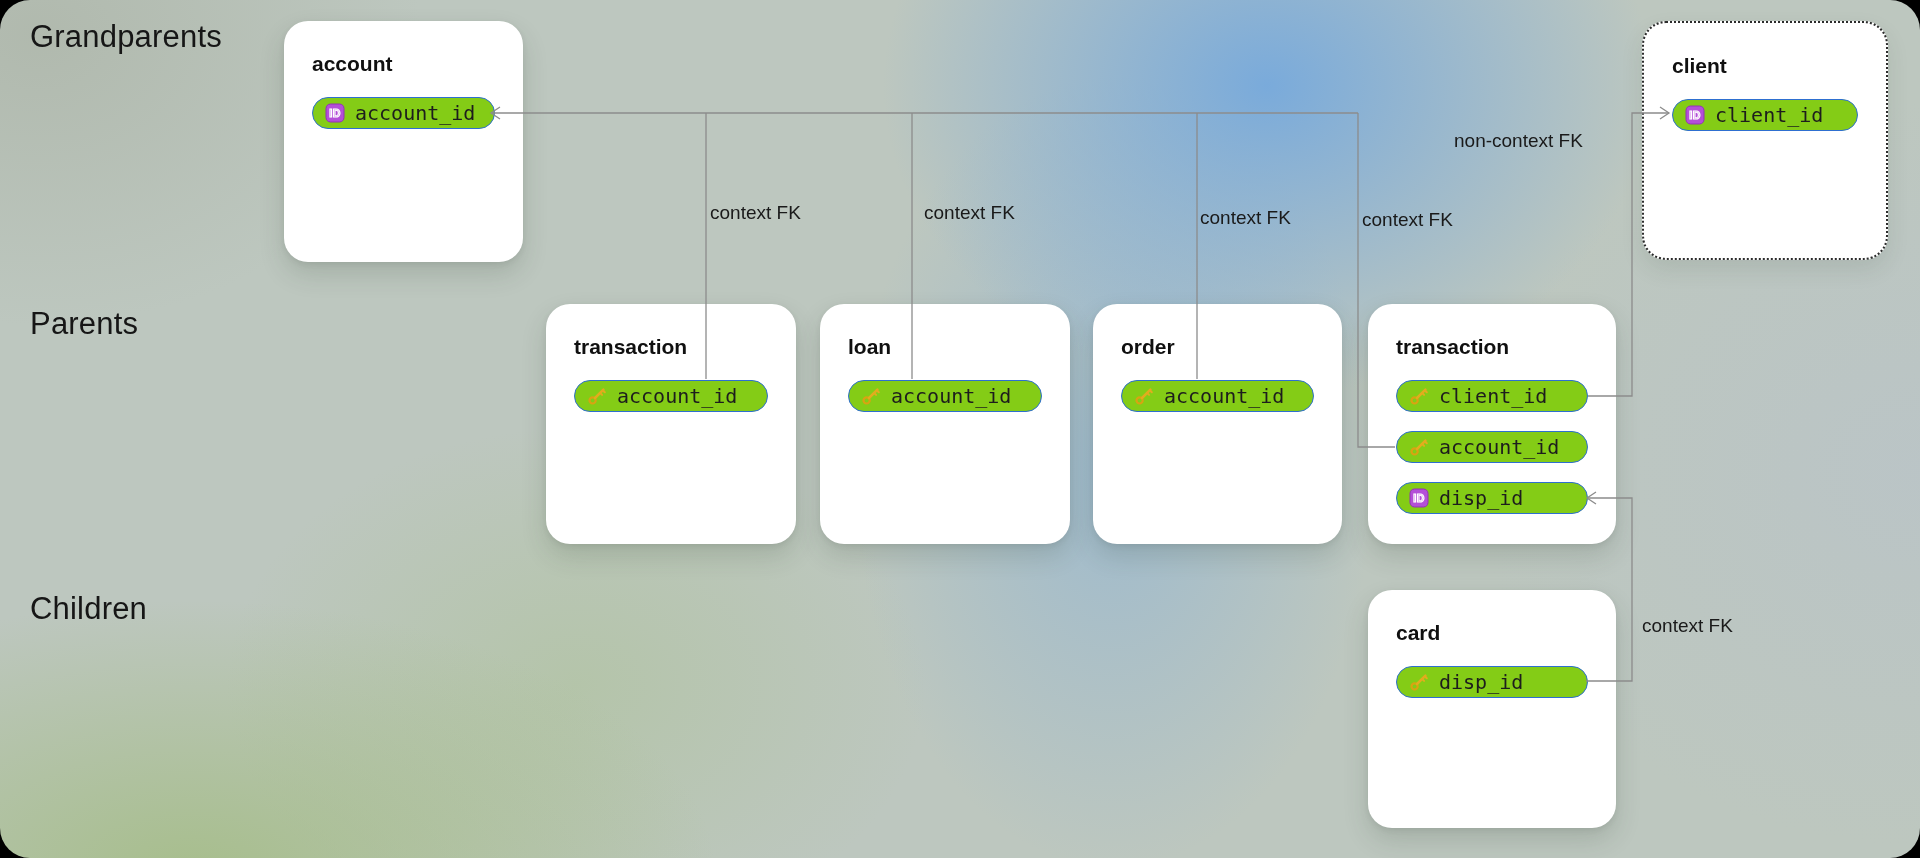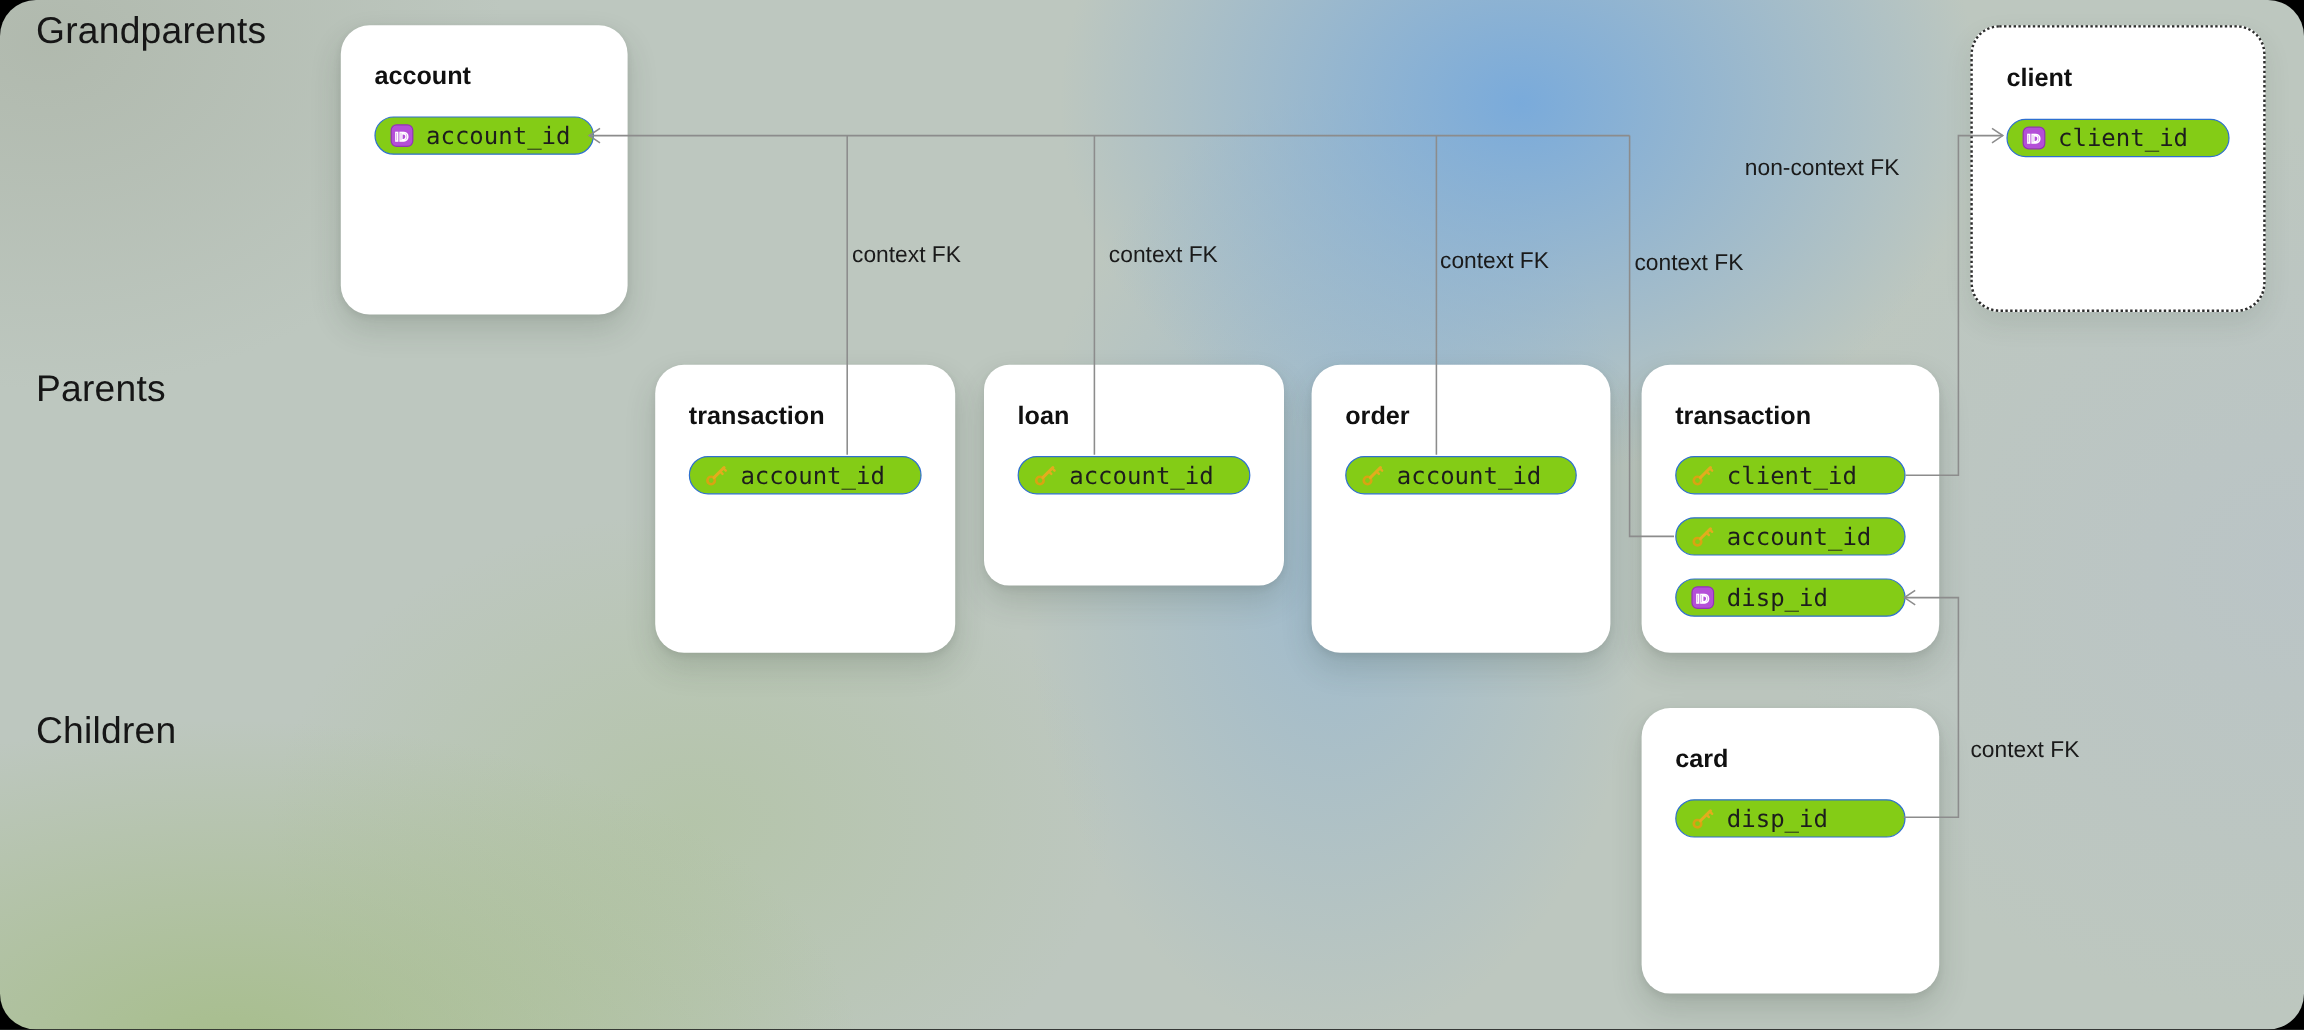--- a/index.html
+++ b/index.html
@@ -47,21 +47,21 @@
   .edge-label{
     position:absolute;font-size:19px;color:#1a1a1a;white-space:nowrap;line-height:1.2;
   }
   #connector-layer{position:absolute;left:0;top:0;pointer-events:none;}
 </style>
 </head>
 <body>
 
 <div id="screen">
 
-  <div class="level-label" style="top:7px;text-align:center;">Grandparents</div>
+  <div class="level-label" style="top:18px;text-align:center;">Grandparents</div>
   <div class="level-label" style="top:305px;">Parents</div>
   <div class="level-label" style="top:590px;">Children</div>
 
   <div class="card" style="left:284px;top:21px;width:239px;height:241px;">
     <div class="table-title">account</div>
     <div class="pill-list">
       <div class="pill">
         <span class="pill-icon">
           <svg viewBox="0 0 20 20" width="20" height="20">
             <rect x="1" y="1" width="18" height="18" rx="4.5" fill="#B44FD8" stroke="#9233B4" stroke-width="1"></rect>
@@ -98,21 +98,21 @@
             <path d="M8 12 L16.4 3.6" stroke="#E2AC1E" stroke-width="2.5" stroke-linecap="round"></path>
             <path d="M13.1 6.9 L15.1 8.9" stroke="#E2AC1E" stroke-width="2" stroke-linecap="round"></path>
             <path d="M15.8 4.2 L17.8 6.2" stroke="#E2AC1E" stroke-width="2" stroke-linecap="round"></path>
           </svg>
         </span>
         <span class="pill-text">account_id</span>
       </div>
     </div>
   </div>
 
-  <div class="card" style="left:820px;top:304px;width:250px;height:184px;border-radius:21px;">
+  <div class="card" style="left:820px;top:304px;width:250px;height:240px;">
     <div class="table-title">loan</div>
     <div class="pill-list">
       <div class="pill">
         <span class="pill-icon">
           <svg viewBox="0 0 20 20" width="20" height="20">
             <circle cx="5.6" cy="14.4" r="3.1" fill="none" stroke="#D9A312" stroke-width="2.2"></circle>
             <path d="M8 12 L16.4 3.6" stroke="#E2AC1E" stroke-width="2.5" stroke-linecap="round"></path>
             <path d="M13.1 6.9 L15.1 8.9" stroke="#E2AC1E" stroke-width="2" stroke-linecap="round"></path>
             <path d="M15.8 4.2 L17.8 6.2" stroke="#E2AC1E" stroke-width="2" stroke-linecap="round"></path>
           </svg>

